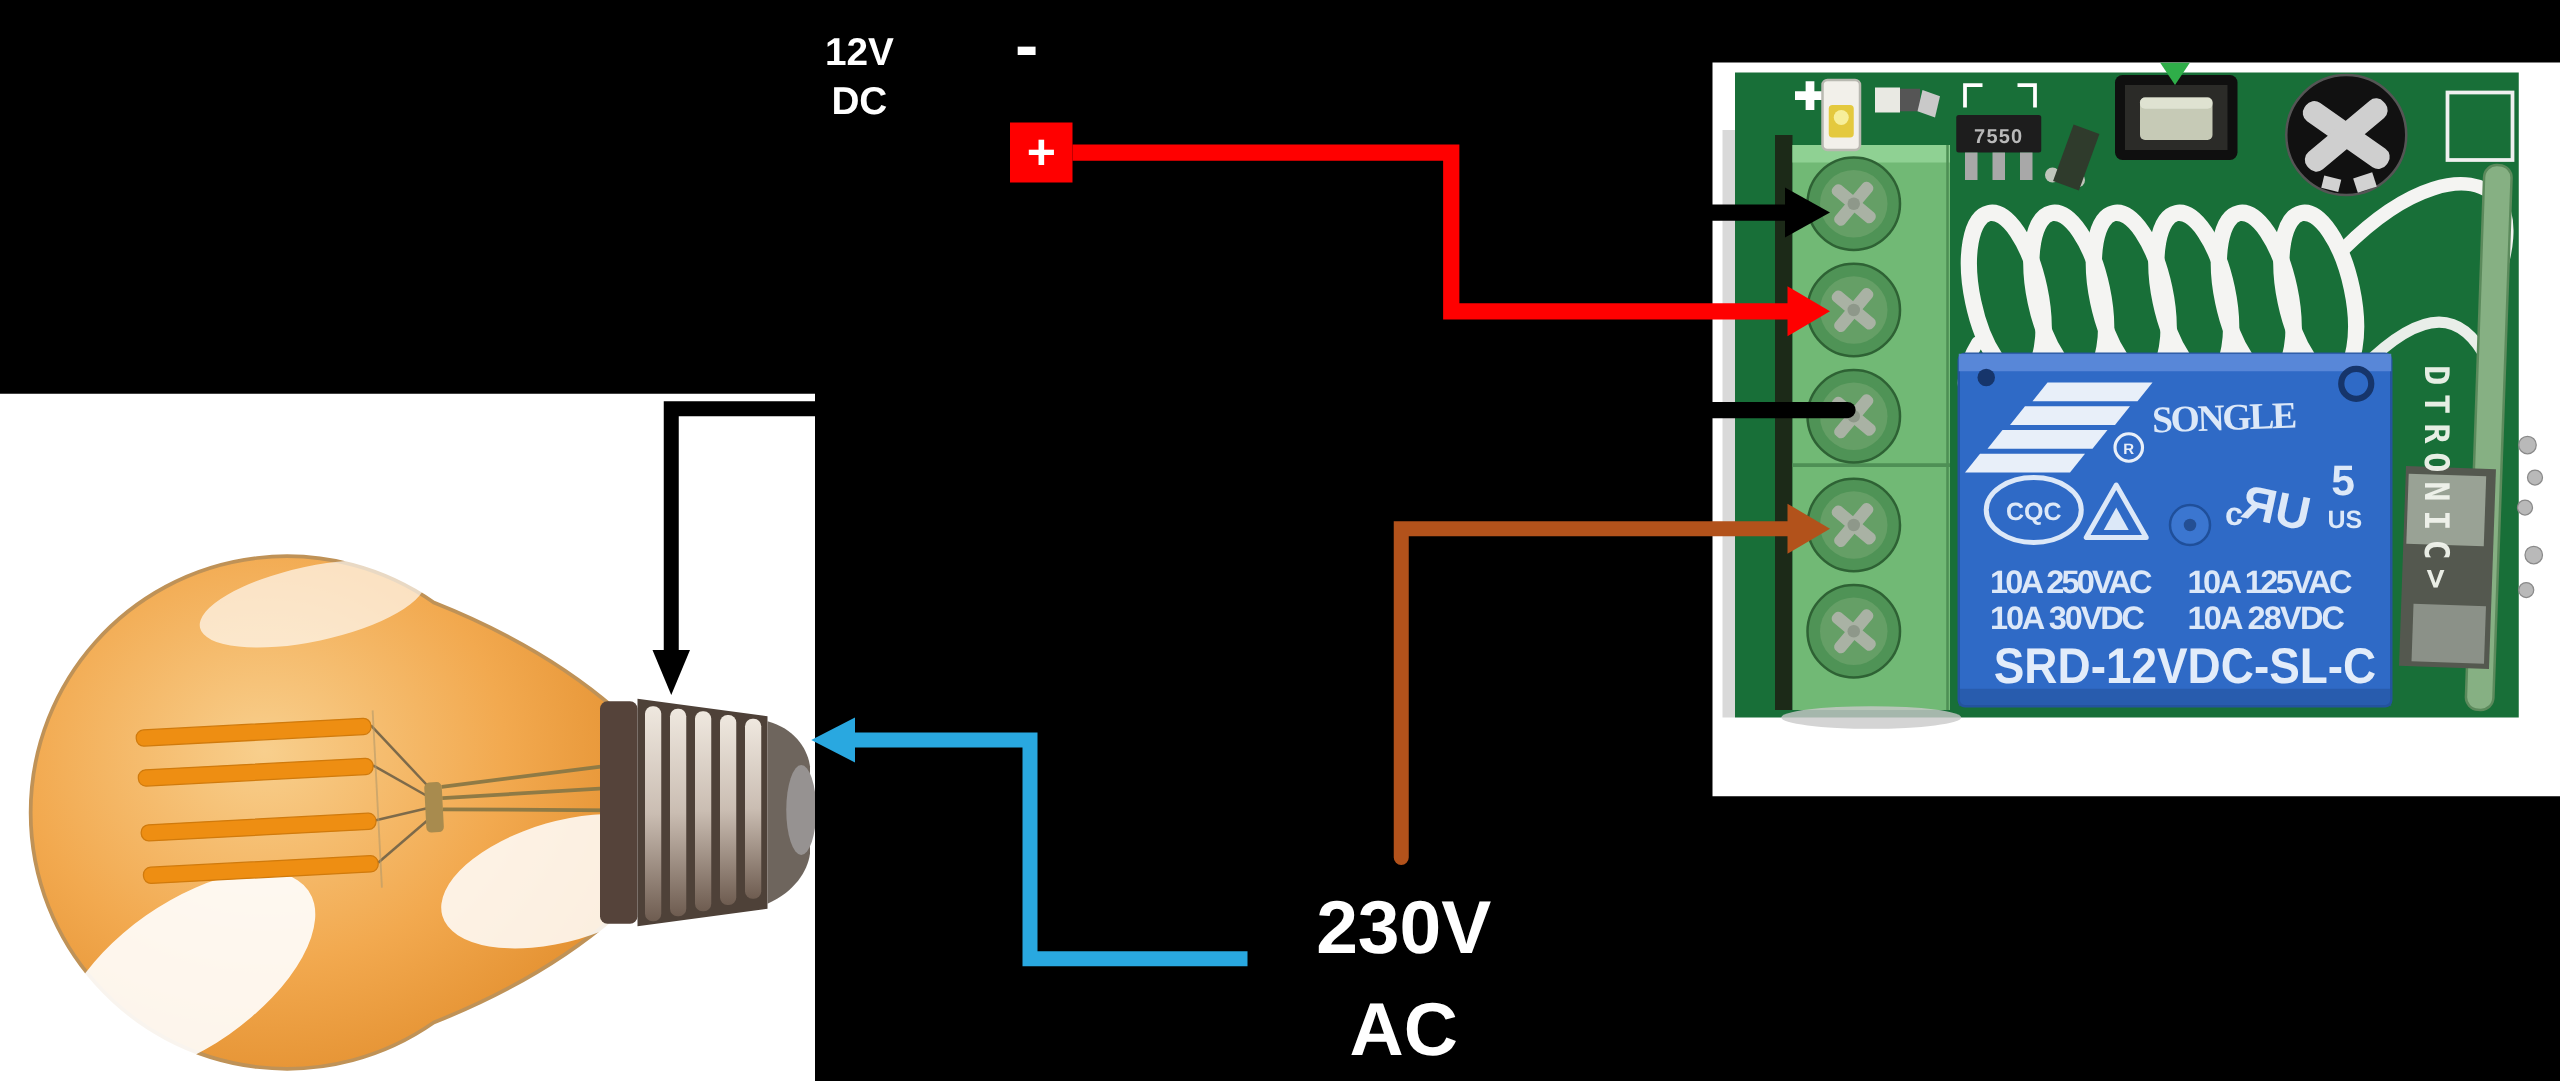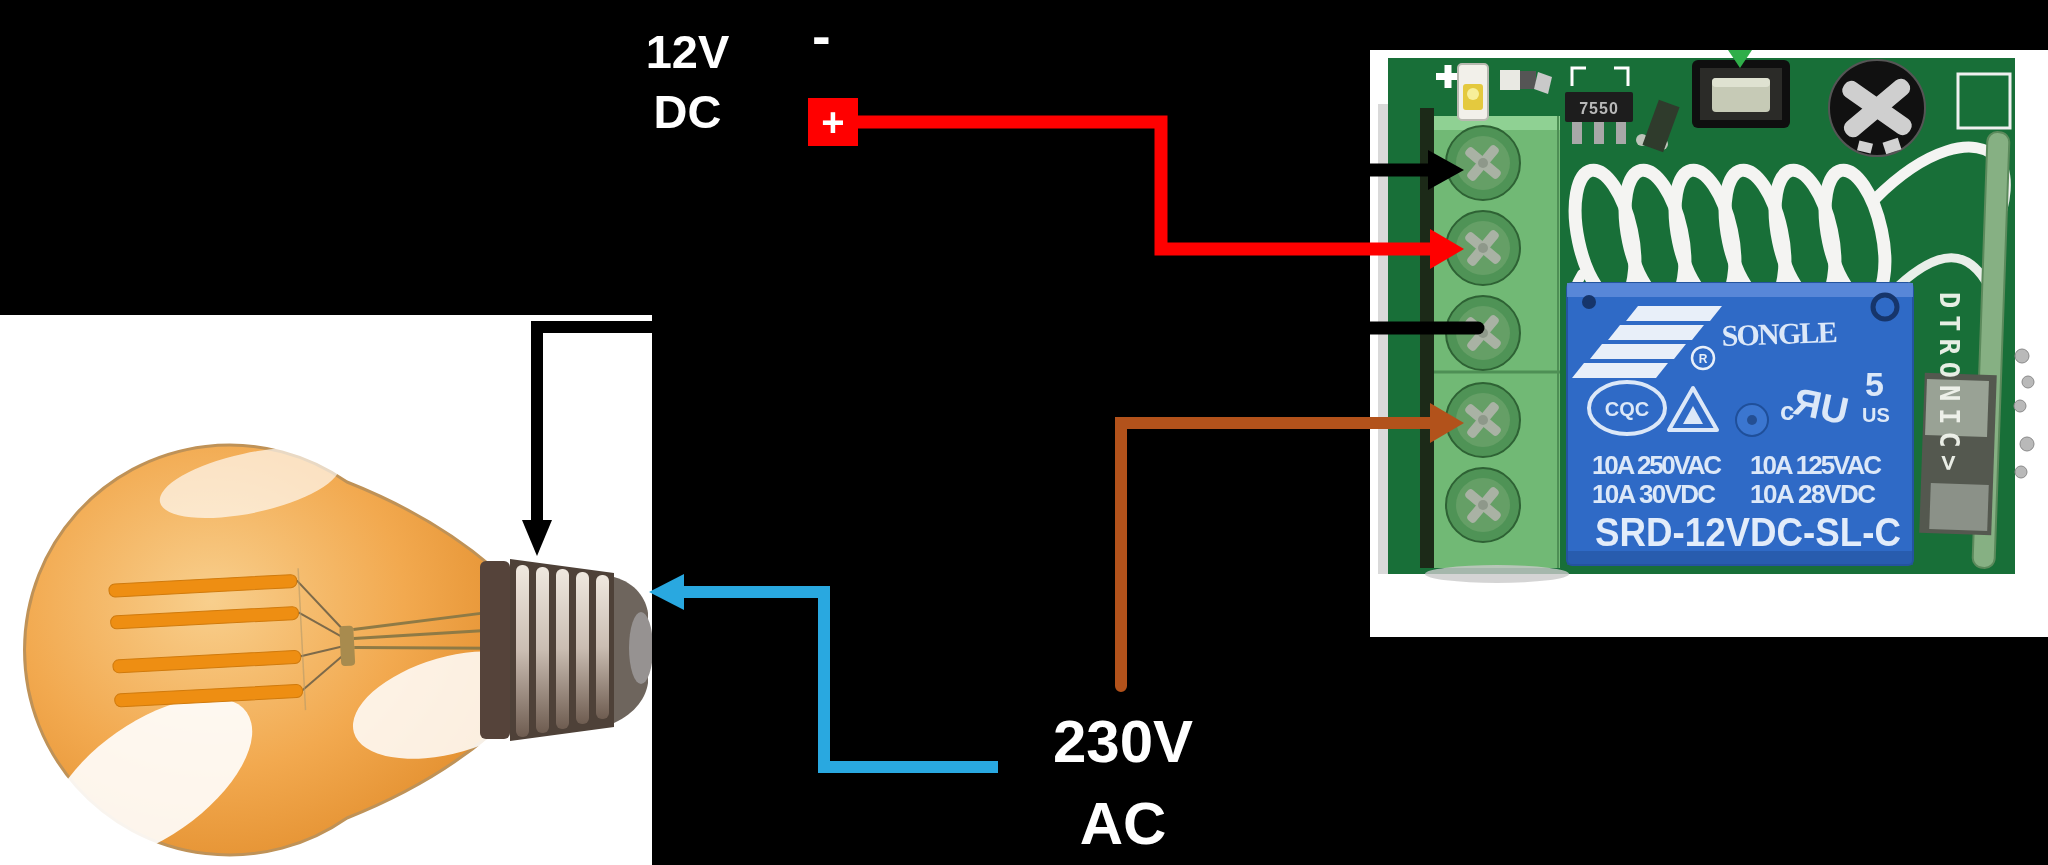--- a/index.html
+++ b/index.html
@@ -3,21 +3,21 @@
 <meta charset="utf-8">
 <style>
   html,body{margin:0;padding:0;background:#000;}
   #canvas{position:relative;width:2048px;height:865px;background:#000;overflow:hidden;
           font-family:"Liberation Sans",sans-serif;}
   .photo{position:absolute;background:#ffffff;}
   #bulb-photo{left:0;top:315px;width:652px;height:550px;}
   #relay-photo{left:1370px;top:50px;width:678px;height:587px;}
   #wire-layer{position:absolute;left:0;top:0;width:2048px;height:865px;z-index:5;}
   .lbl{position:absolute;color:#fff;font-weight:bold;z-index:6;white-space:pre-line;}
-  #dc-label{left:615px;top:22px;width:145px;text-align:center;font-size:47px;line-height:1.27;}
+  #dc-label{left:615px;top:22px;width:145px;text-align:center;font-size:31px;line-height:1.27;}
   #ac-label{left:1048px;top:701px;width:150px;text-align:center;font-size:60px;line-height:1.36;}
   #minus-label{left:812px;top:8px;font-size:56px;line-height:1;}
   #plus-box{position:absolute;left:808px;top:98px;width:50px;height:48px;background:#ff0000;
             z-index:6;display:flex;align-items:center;justify-content:center;}
   #plus-box span{color:#fff;font-size:40px;font-weight:bold;line-height:1;}
   svg text{font-family:"Liberation Sans",sans-serif;}
   .serifbrand{font-family:"Liberation Serif",serif;}
   .monobrand{font-family:"DejaVu Sans Mono",monospace;}
 </style>
 </head>

